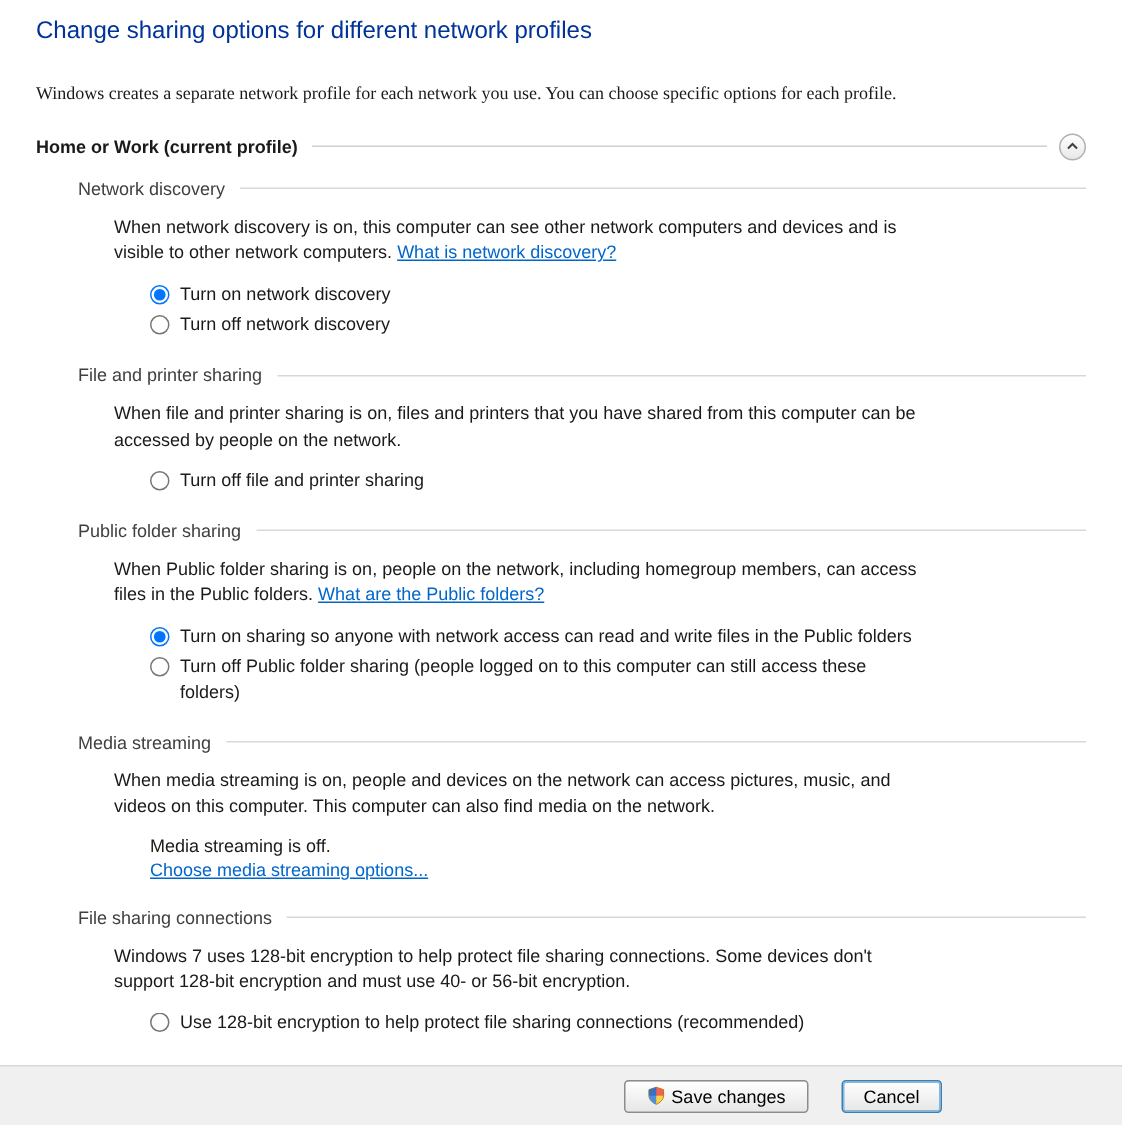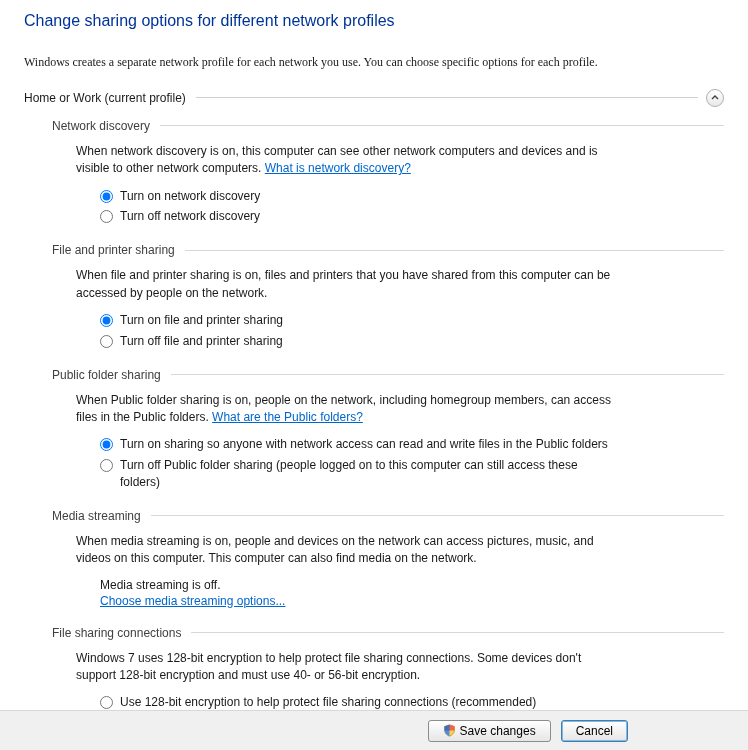--- a/index.html
+++ b/index.html
@@ -33,20 +33,21 @@
 }
 .profile-header {
   display: flex;
   align-items: center;
   margin-bottom: 12px;
 }
 .profile-header .label {
   font-size: 12px;
   color: #1a1a1a;
   white-space: nowrap;
+  font-weight: bold;
 }
 .profile-header .line {
   flex: 1;
   border-top: 1px solid #d0d0d0;
   margin: 0 8px 0 10px;
 }
 .chevron-btn {
   width: 18px;
   height: 18px;
   border: 1px solid #b0b0b0;
@@ -121,21 +122,21 @@
   bottom: 0;
   left: 0;
   right: 0;
   height: 40px;
   background: #f0f0f0;
   border-top: 1px solid #d8d8d8;
   display: flex;
   align-items: center;
   justify-content: flex-end;
   padding-right: 120px;
-  gap: 10px;
+  gap: 22px;
 }
 .btn {
   height: 22px;
   font-size: 12px;
   font-family: inherit;
   border: 1px solid #8c8c8c;
   border-radius: 3px;
   background: linear-gradient(#ffffff, #e6e6e6);
   padding: 0 14px;
   cursor: pointer;
@@ -192,24 +193,20 @@
   </div>
 
   <div class="section">
     <div class="section-header">
       <span class="label">File and printer sharing</span>
       <span class="line"></span>
     </div>
     <div class="section-body">
       <p class="section-desc">When file and printer sharing is on, files and printers that you have shared from this computer can be accessed by people on the network.</p>
       <div class="radio-group">
-        <div class="radio-item">
-          <input type="radio" name="fp" checked="" style="">
-          <label>Turn on file and printer sharing</label>
-        </div>
         <div class="radio-item">
           <input type="radio" name="fp" style="">
           <label>Turn off file and printer sharing</label>
         </div>
       </div>
     </div>
   </div>
 
   <div class="section">
     <div class="section-header">

